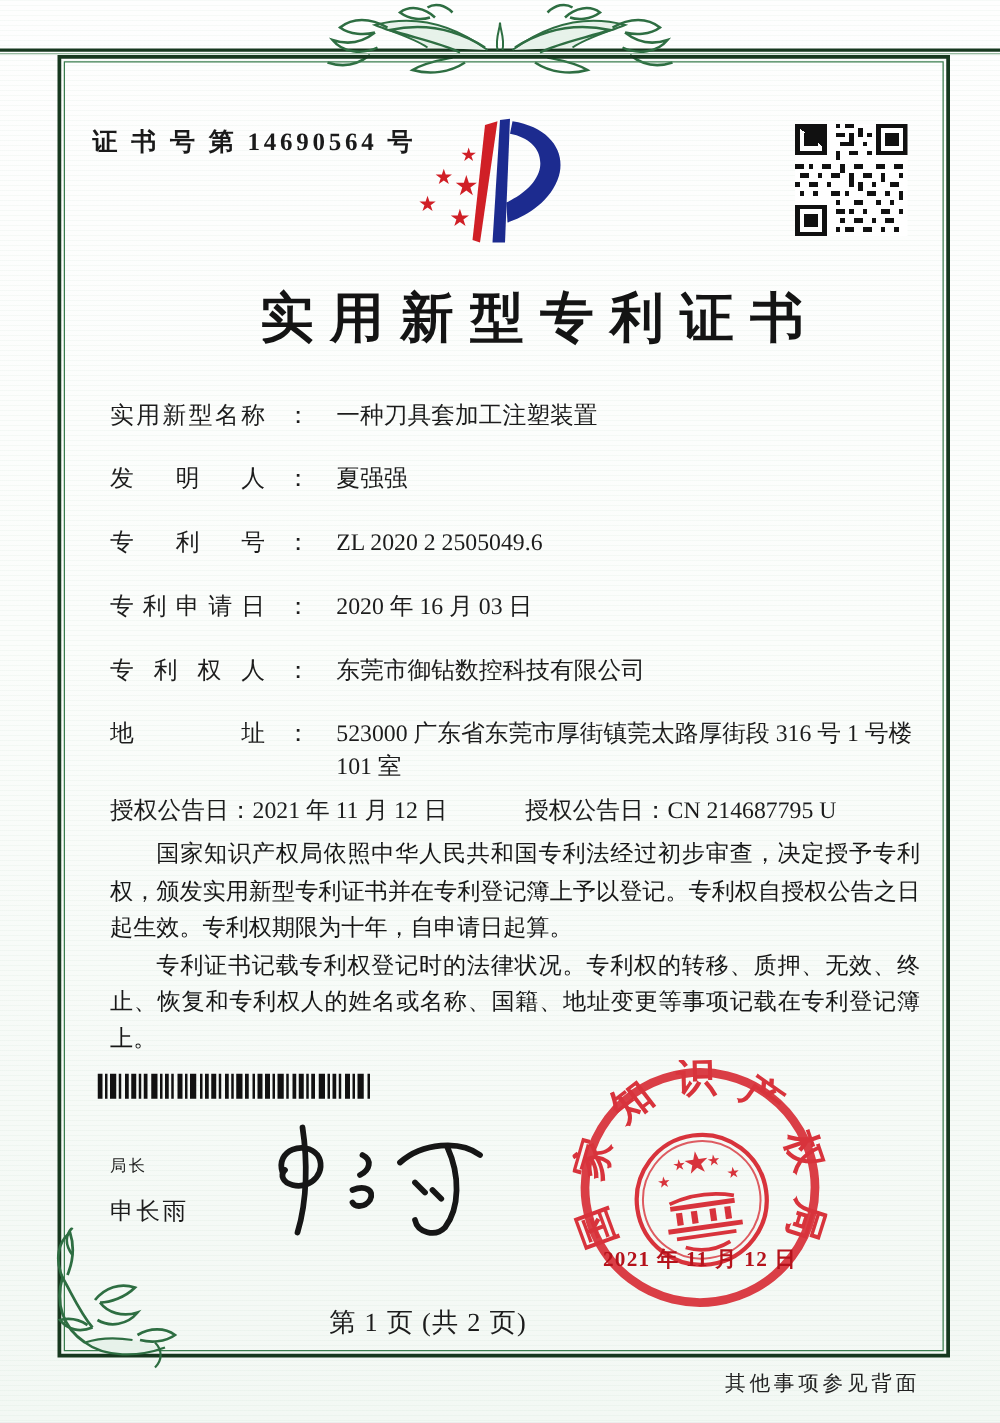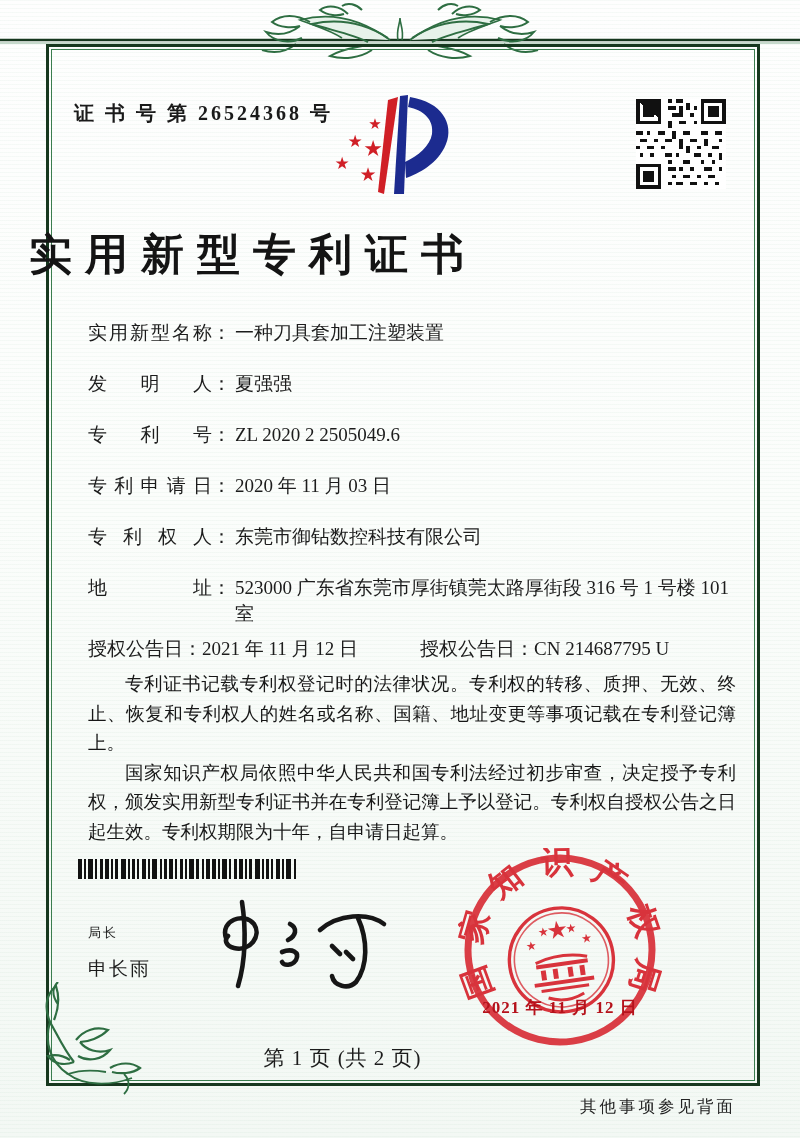--- a/index.html
+++ b/index.html
@@ -19,25 +19,25 @@
   }
   .frame::after{
     content:"";position:absolute;inset:2px;border:1px solid #3a7d4e;
   }
   .top-ornament{position:absolute;left:0;top:0;width:800px;height:66px;}
   .corner-ornament{position:absolute;left:14px;top:982px;width:150px;height:120px;}
   .cert-no{position:absolute;left:74px;top:100px;font-size:20px;letter-spacing:3px;font-weight:600;color:#1a1a1a;}
   .logo{position:absolute;left:318px;top:90px;width:168px;height:116px;}
   .qr{position:absolute;left:636px;top:99px;width:90px;height:90px;}
   .title{
-    position:absolute;left:0;top:226px;width:656px;text-align:left;
+    position:absolute;left:0;top:226px;width:656px;text-align:right;
     font-size:43px;font-weight:bold;letter-spacing:13px;padding-left:29px;box-sizing:border-box;color:#141414;
   }
   .content{position:absolute;left:88px;top:320px;width:648px;font-size:19px;}
-  .frow{display:flex;line-height:26px;margin-bottom:25px;align-items:flex-start;}
+  .frow{display:flex;line-height:26px;margin-bottom:25px;align-items:flex-start;gap:17px;}
   .flabel{display:inline-block;width:124px;text-align:justify;text-align-last:justify;flex:0 0 124px;}
   .fcolon{flex:0 0 auto;}
   .fvalue{flex:1 1 auto;padding-left:4px;}
   .frow.addr{margin-bottom:9px;}
   .grantrow{display:flex;line-height:26px;margin-bottom:6px;}
   .grantrow .g2{margin-left:62px;}
   .paras{margin-top:8px;font-size:18.5px;line-height:1.6;text-align:justify;color:#171717;}
   .paras p{margin:0;text-indent:2em;}
   .barcode{position:absolute;left:78px;top:858px;width:220px;height:22px;}
   .signer-title{position:absolute;left:88px;top:924px;font-size:13px;letter-spacing:2px;}
@@ -88,21 +88,21 @@
       <path d="M54,92 C36,80 30,60 36,40 C44,54 50,68 60,80"></path>
       <path d="M36,40 C30,26 32,12 42,4 C46,16 44,28 40,38"></path>
       <path d="M60,80 C50,84 40,82 34,74 C42,72 50,74 56,78"></path>
       <path d="M62,58 C70,48 82,44 94,48 C86,56 74,60 66,60 M66,60 C72,68 84,72 96,68 C88,78 74,80 64,74"></path>
       <path d="M96,86 C106,80 118,80 126,86 C118,92 106,92 98,90"></path>
       <path d="M44,22 C38,14 38,6 44,0"></path>
       <path d="M110,92 C116,98 116,106 110,112" stroke-width="1.8"></path>
     </g>
   </svg>
 
-  <div class="cert-no">证 书 号 第 26524368 号</div>
+  <div class="cert-no">证 书 号 第 14690564 号</div>
 
   <svg class="logo" viewBox="0 0 168 116" aria-hidden="true">
     <polygon points="70,10 80,7 66,104 60,102" fill="#d01f26"></polygon>
     <polygon points="82,6 90,5 86,104 76,104" fill="#1c2b8f"></polygon>
     <path d="M92,7 C124,12 136,34 128,54 C120,74 100,84 88,88 L87,72 C100,66 112,56 114,44 C116,30 106,20 90,17 Z" fill="#1c2b8f"></path>
     <g fill="#d01f26" font-family="'DejaVu Sans',sans-serif" text-anchor="middle">
       <text x="57" y="39" font-size="15">★</text>
       <text x="37" y="57" font-size="17">★</text>
       <text x="55" y="66" font-size="22">★</text>
       <text x="24" y="79" font-size="17">★</text>
@@ -196,43 +196,43 @@
 
     <div class="frow">
       <span class="flabel">专利号</span>
         <span class="fcolon">：</span>
       <span class="fvalue">ZL 2020 2 2505049.6</span>
     </div>
 
     <div class="frow">
       <span class="flabel">专利申请日</span>
         <span class="fcolon">：</span>
-      <span class="fvalue">2020 年 11 月 03 日</span>
+      <span class="fvalue">2020 年 16 月 03 日</span>
     </div>
 
     <div class="frow">
       <span class="flabel">专利权人</span>
         <span class="fcolon">：</span>
       <span class="fvalue">东莞市御钻数控科技有限公司</span>
     </div>
 
     <div class="frow addr">
       <span class="flabel">地址</span>
         <span class="fcolon">：</span>
       <span class="fvalue">523000 广东省东莞市厚街镇莞太路厚街段 316 号 1 号楼 101 室</span>
     </div>
 
     <div class="grantrow">
       <span class="g1"><span>授权公告日</span><span>：</span><span>2021 年 11 月 12 日</span></span>
       <span class="g2"><span>授权公告日</span><span>：</span><span>CN 214687795 U</span></span>
     </div>
 
     <div class="paras">
+      <p>国家知识产权局依照中华人民共和国专利法经过初步审查，决定授予专利权，颁发实用新型专利证书并在专利登记簿上予以登记。专利权自授权公告之日起生效。专利权期限为十年，自申请日起算。</p>
       <p>专利证书记载专利权登记时的法律状况。专利权的转移、质押、无效、终止、恢复和专利权人的姓名或名称、国籍、地址变更等事项记载在专利登记簿上。</p>
-      <p>国家知识产权局依照中华人民共和国专利法经过初步审查，决定授予专利权，颁发实用新型专利证书并在专利登记簿上予以登记。专利权自授权公告之日起生效。专利权期限为十年，自申请日起算。</p>
     </div>
   </div>
 
   <svg class="barcode" viewBox="0 0 220 22" preserveAspectRatio="none" aria-hidden="true">
     <line x1="0" y1="11" x2="220" y2="11" stroke="#111" stroke-width="20" stroke-dasharray="4 2 2 2 5 2 2 3 3 2 4 2 2 2 3 3 5 2 2 2 3 2 2 3 4 2 2 2 5 3 2 2 3 2 4 2 2 3 3 2 2 2 5 2 3 3 2 2 4 2"></line>
   </svg>
 
   <div class="signer-title">局长</div>
   <div class="signer-name">申长雨</div>
 

